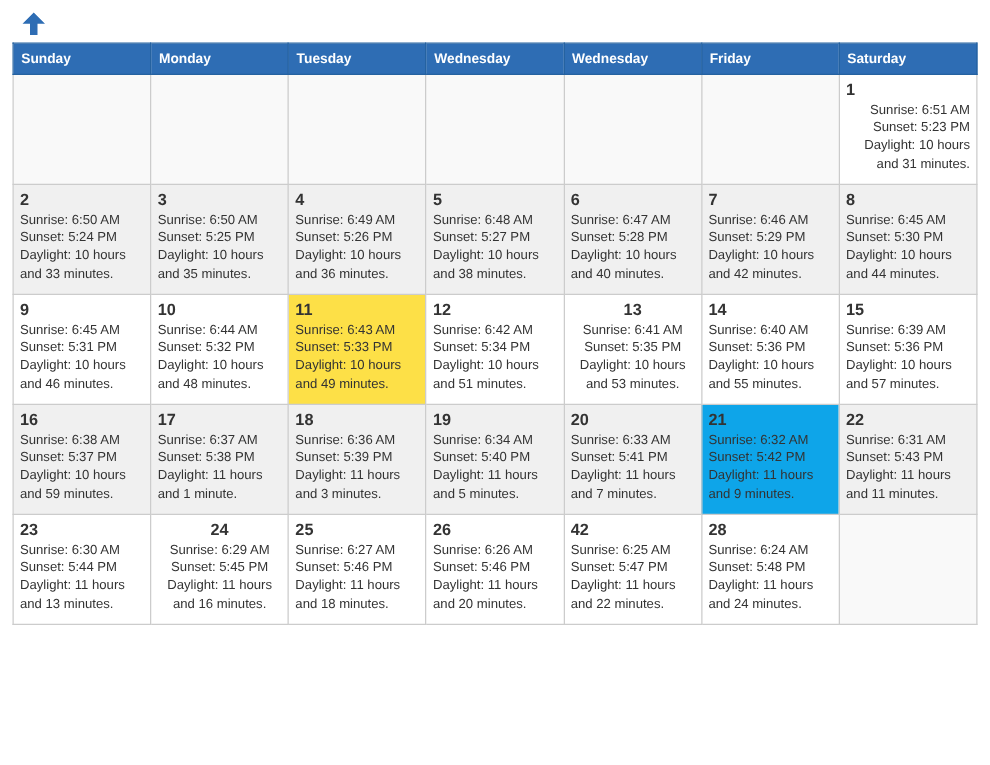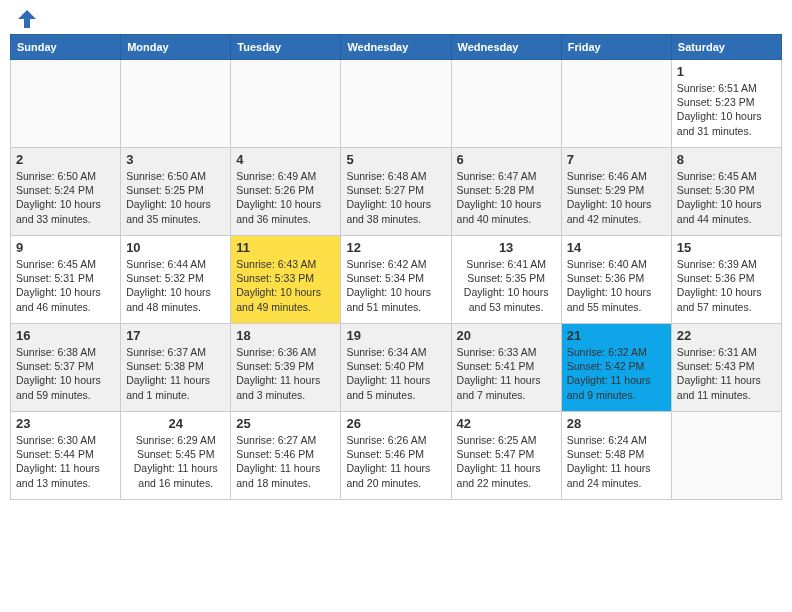--- a/index.html
+++ b/index.html
@@ -109,21 +109,21 @@
   <tbody id="calendar-body">
   <tr>
         <td class="empty-cell"></td>
         <td class="empty-cell"></td>
         <td class="empty-cell"></td>
         <td class="empty-cell"></td>
         <td class="empty-cell"></td>
         <td class="empty-cell"></td>
         <td style="background: rgb(255, 255, 255);">
           <span class="day-number">1</span>
-          <div class="cell-text" style="white-space: pre-line;">Sunrise: 6:51 AM
+          <div class="cell-text" style="white-space: pre-line; text-align: right;">Sunrise: 6:51 AM
 Sunset: 5:23 PM
 Daylight: 10 hours and 31 minutes.</div>
         </td>
       </tr>
       <tr>
         <td style="background: rgb(240, 240, 240);">
           <span class="day-number">2</span>
           <div class="cell-text" style="white-space: pre-line;">Sunrise: 6:50 AM
 Sunset: 5:24 PM
 Daylight: 10 hours and 33 minutes.</div>

